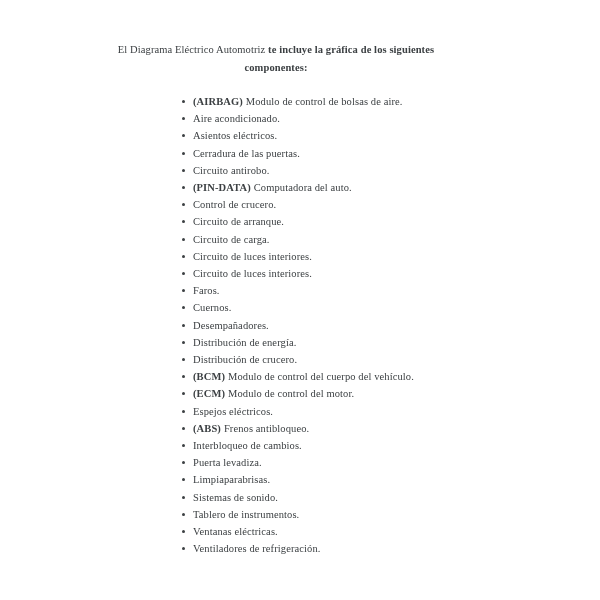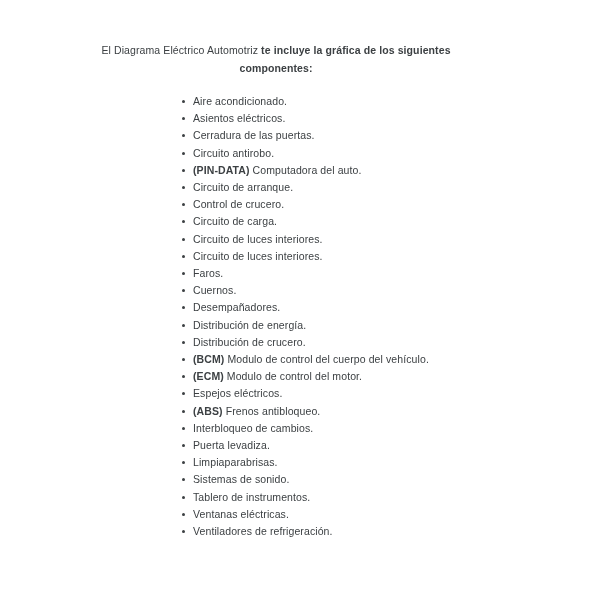--- a/index.html
+++ b/index.html
@@ -6,20 +6,21 @@
   html, body {
     width: 600px; height: 600px;
     background: #ffffff;
     font-family: "Liberation Sans", sans-serif;
     color: #3c4043;
     overflow: hidden;
   }
   .page {
     width: 552px; height: 600px;
     position: relative;
+    font-family: Liberation Serif, serif;
   }
   .title {
     padding-top: 41px;
     max-width: 372px;
     margin: 0 auto;
     text-align: center;
     font-size: 10.5px;
     line-height: 18px;
     font-weight: 400;
     letter-spacing: 0.1px;
@@ -53,34 +54,35 @@
   }
 </style>
 </head>
 <body>
 
 <div class="page">
   <p class="title"><span>El Diagrama Eléctrico Automotriz</span> <strong>te incluye la gráfica de los siguientes componentes:</strong></p>
 
   <ul class="components">
 
+      <li><strong>(AIRBAG)</strong><span>Modulo de control de bolsas de aire.</span></li>
 
       <li><span>Aire acondicionado.</span></li>
 
       <li><span>Asientos eléctricos.</span></li>
 
       <li><span>Cerradura de las puertas.</span></li>
 
       <li><span>Circuito antirobo.</span></li>
 
       <li><strong>(PIN-DATA)</strong><span>Computadora del auto.</span></li>
 
+      <li><span>Control de crucero.</span></li>
+
       <li><span>Circuito de arranque.</span></li>
-
-      <li><span>Control de crucero.</span></li>
 
       <li><span>Circuito de carga.</span></li>
 
       <li><span>Circuito de luces interiores.</span></li>
 
       <li><span>Circuito de luces interiores.</span></li>
 
       <li><span>Faros.</span></li>
 
       <li><span>Cuernos.</span></li>

